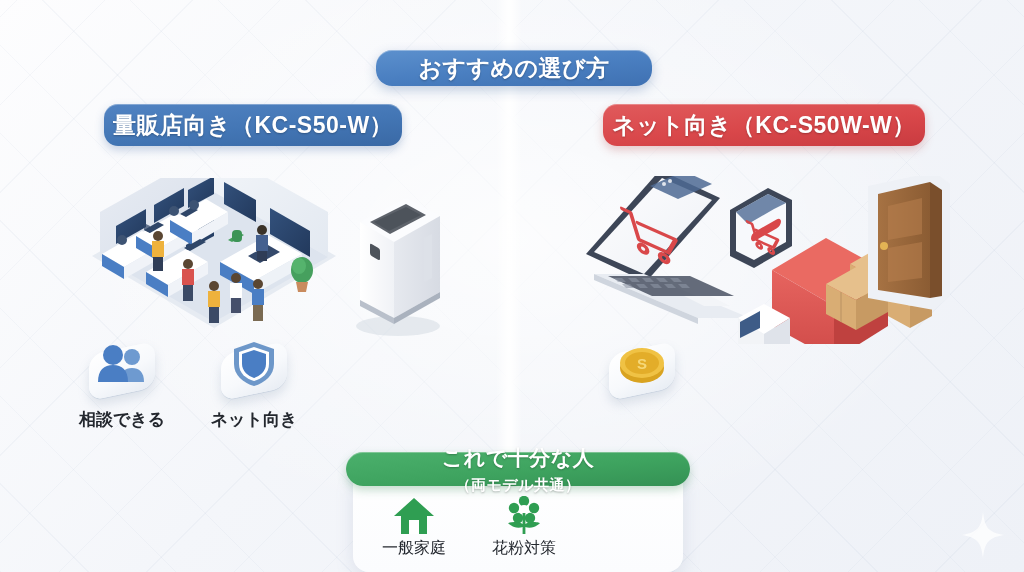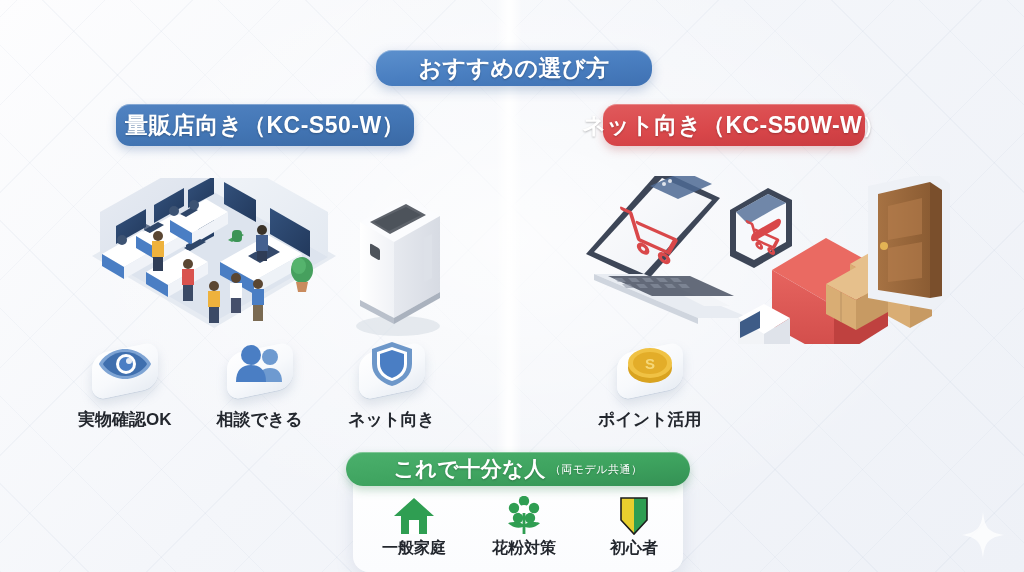--- a/index.html
+++ b/index.html
@@ -47,27 +47,27 @@
     text-shadow: 0 1px 2px rgba(0,0,0,.25);
   }
   #title-badge {
     left: 376px; top: 18px; width: 276px; height: 36px;
     font-size: 23px;
     background: linear-gradient(175deg, #5c90cd 0%, #4a7fc1 50%, #3f71b2 100%);
     box-shadow: 0 4px 12px rgba(60,100,160,.30), inset 0 1px 0 rgba(255,255,255,.35);
     margin-top: 32px;
   }
   #left-badge {
-    left: 116px; top: 104px; width: 298px; height: 42px;
+    left: 104px; top: 104px; width: 298px; height: 42px;
     font-size: 23px; border-radius: 14px;
     background: linear-gradient(175deg, #5183c2 0%, #4376b5 55%, #3a69a5 100%);
     box-shadow: 0 4px 10px rgba(60,100,160,.28), inset 0 1px 0 rgba(255,255,255,.30);
   }
   #right-badge {
-    left: 603px; top: 104px; width: 262px; height: 42px;
+    left: 603px; top: 104px; width: 322px; height: 42px;
     font-size: 23px; border-radius: 14px;
     background: linear-gradient(175deg, #e05a5c 0%, #d9474a 55%, #c93b40 100%);
     box-shadow: 0 4px 10px rgba(180,70,70,.28), inset 0 1px 0 rgba(255,255,255,.28);
   }
 
   
   .scene { position: absolute; }
 
   
   .icon-row { position: absolute; display: flex; }
@@ -98,28 +98,29 @@
     position: absolute; left: 353px; top: 468px; width: 330px; height: 104px;
     background: linear-gradient(180deg, #ffffff 0%, #fbfcfe 100%);
     border-radius: 16px;
     box-shadow: 0 6px 18px rgba(120,140,170,.18);
   }
   #green-badge {
     left: 346px; top: 452px; width: 344px; height: 34px;
     border-radius: 17px; font-size: 21px; gap: 4px;
     background: linear-gradient(175deg, #4bb06c 0%, #3ea35f 55%, #349154 100%);
     box-shadow: 0 4px 10px rgba(60,140,90,.30), inset 0 1px 0 rgba(255,255,255,.30);
-  }
-  #green-badge .sub { font-size: 11px; font-weight: 400; }
+    flex-direction: column;
+  }
+  #green-badge .sub { font-size: 15px; font-weight: 700; }
   #bottom-icons {
     position: absolute; left: 368px; top: 496px;
     display: flex; gap: 18px;
   }
   .bcell { display: flex; flex-direction: column; align-items: center; width: 92px; }
-  .bcell .blabel { margin-top: 2px; font-size: 16px; font-weight: 700; color: #23272e; white-space: nowrap; }
+  .bcell .blabel { margin-top: 2px; font-size: 16px; font-weight: 400; color: #23272e; white-space: nowrap; }
 </style>
 </head>
 <body>
 
 <div id="stage">
 
   <div id="grid"></div>
   <div id="vignette"></div>
   <div id="divider"></div>
 
@@ -380,33 +381,20 @@
 
       <polygon points="310,30 344,22 344,58 310,64" fill="#b8804f" opacity=".55"></polygon>
       <polygon points="310,72 344,66 344,102 310,106" fill="#b8804f" opacity=".55"></polygon>
 
       <circle cx="306" cy="70" r="4" fill="#e3b354"></circle>
     </g>
   </svg>
 
   <div class="icon-row" style="left:78px; top:340px; gap:44px;">
 
-    <div class="icon-cell">
-      <div class="pedestal">
-        <div class="slab"></div>
-        <svg class="glyph" width="54" height="38" viewBox="0 0 54 38">
-          <path d="M27 4 C41 4 51 14 53 19 C51 24 41 34 27 34 C13 34 3 24 1 19 C3 14 13 4 27 4 Z" fill="#7ea4d4"></path>
-          <path d="M27 7 C39 7 47 15 49 19 C47 23 39 31 27 31 C15 31 7 23 5 19 C7 15 15 7 27 7 Z" fill="#3f6fae"></path>
-          <circle cx="28" cy="19" r="10" fill="#ffffff"></circle>
-          <circle cx="28" cy="19" r="7" fill="#4a7ec4"></circle>
-          <circle cx="31" cy="16" r="3" fill="#ffffff" opacity=".85"></circle>
-        </svg>
-      </div>
-      <div class="icon-label">実物確認OK</div>
-    </div>
 
     <div class="icon-cell">
       <div class="pedestal">
         <div class="slab"></div>
         <svg class="glyph" width="52" height="40" viewBox="0 0 52 40">
           <circle cx="36" cy="13" r="8" fill="#6e9ad0"></circle>
           <path d="M24 38 C24 28 29 24 36 24 C43 24 48 28 48 38 Z" fill="#6e9ad0"></path>
           <circle cx="17" cy="11" r="10" fill="#4a7ec4"></circle>
           <path d="M2 38 C2 26 8 21 17 21 C26 21 32 26 32 38 Z" fill="#4a7ec4"></path>
         </svg>
@@ -433,21 +421,20 @@
     <div class="icon-cell">
       <div class="pedestal">
         <div class="slab"></div>
         <svg class="glyph" width="48" height="42" viewBox="0 0 48 42">
           <ellipse cx="24" cy="25" rx="22" ry="15" fill="#d9a320"></ellipse>
           <ellipse cx="24" cy="20" rx="22" ry="15" fill="#f0c244"></ellipse>
           <ellipse cx="24" cy="20" rx="17" ry="11" fill="#e3ad29"></ellipse>
           <text x="24" y="26" font-size="15" font-weight="700" text-anchor="middle" fill="#f6d879" font-family="Liberation Sans, sans-serif">S</text>
         </svg>
       </div>
-      <div class="icon-label">ポイント活用</div>
     </div>
 
   </div>
 
   <div id="bottom-card"></div>
 
   <div class="badge" id="green-badge">
     <span>これで十分な人</span>
       <span class="sub">（両モデル共通）</span>
   </div>
@@ -472,23 +459,15 @@
           <circle cx="15" cy="22" r="5.2"></circle>
         </g>
         <circle cx="21" cy="14" r="5" fill="#ffffff"></circle>
         <rect x="19.6" y="17" width="2.8" height="21" fill="#2f9e52"></rect>
         <path d="M20 28 C12 24 5 27 5 27 C5 27 11 34 20 31 Z" fill="#2f9e52"></path>
         <path d="M22 28 C30 24 37 27 37 27 C37 27 31 34 22 31 Z" fill="#2f9e52"></path>
       </svg>
       <div class="blabel">花粉対策</div>
     </div>
 
-    <div class="bcell">
-      <svg width="42" height="40" viewBox="0 0 42 40">
-        <path d="M8 2 H21 V38 L8 24 Z" fill="#e8cf2e"></path>
-        <path d="M21 2 H34 V24 L21 38 Z" fill="#2f9e52"></path>
-        <path d="M8 2 H34 V24 L21 38 L8 24 Z" fill="none" stroke="#1d1d1d" stroke-width="1.6"></path>
-      </svg>
-      <div class="blabel">初心者</div>
-    </div>
   </div>
 
 </div>
 
 </body></html>

